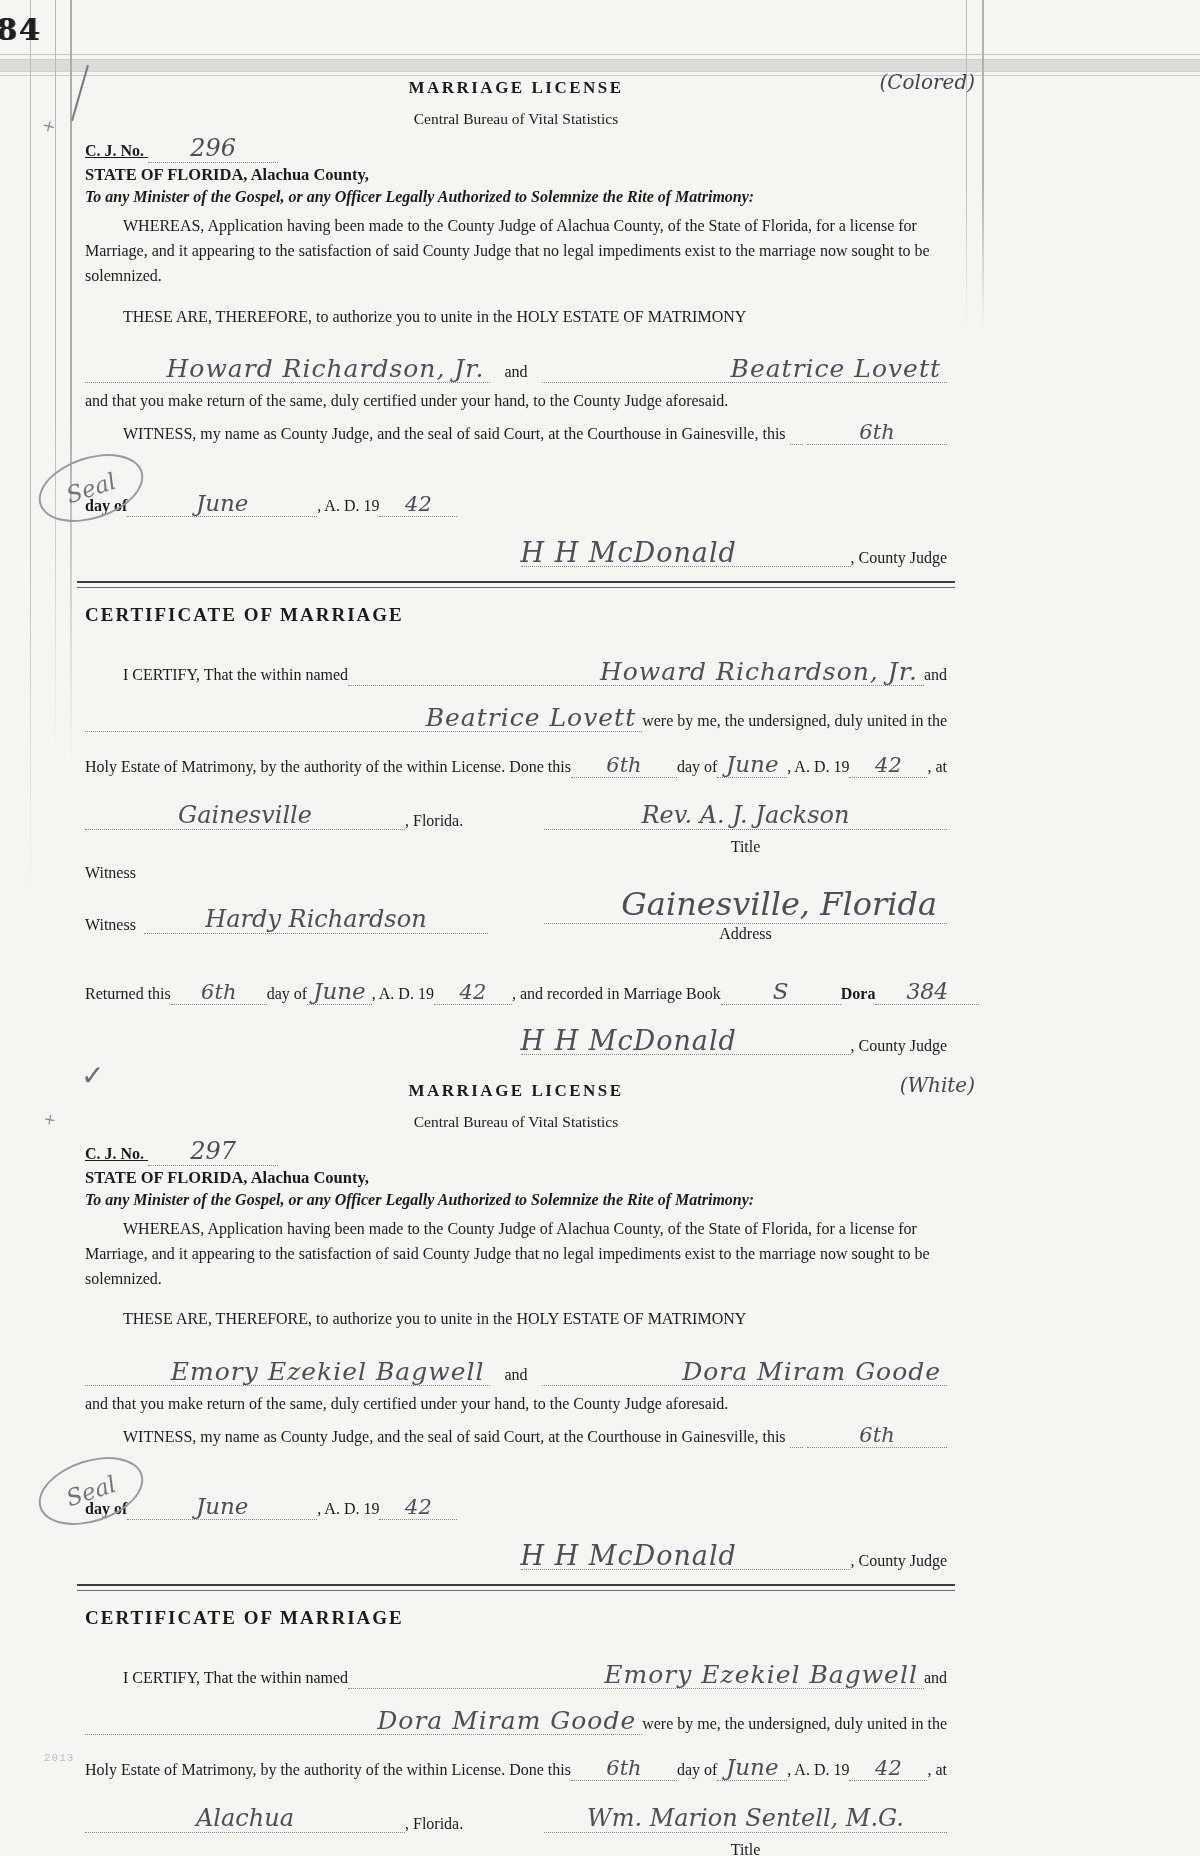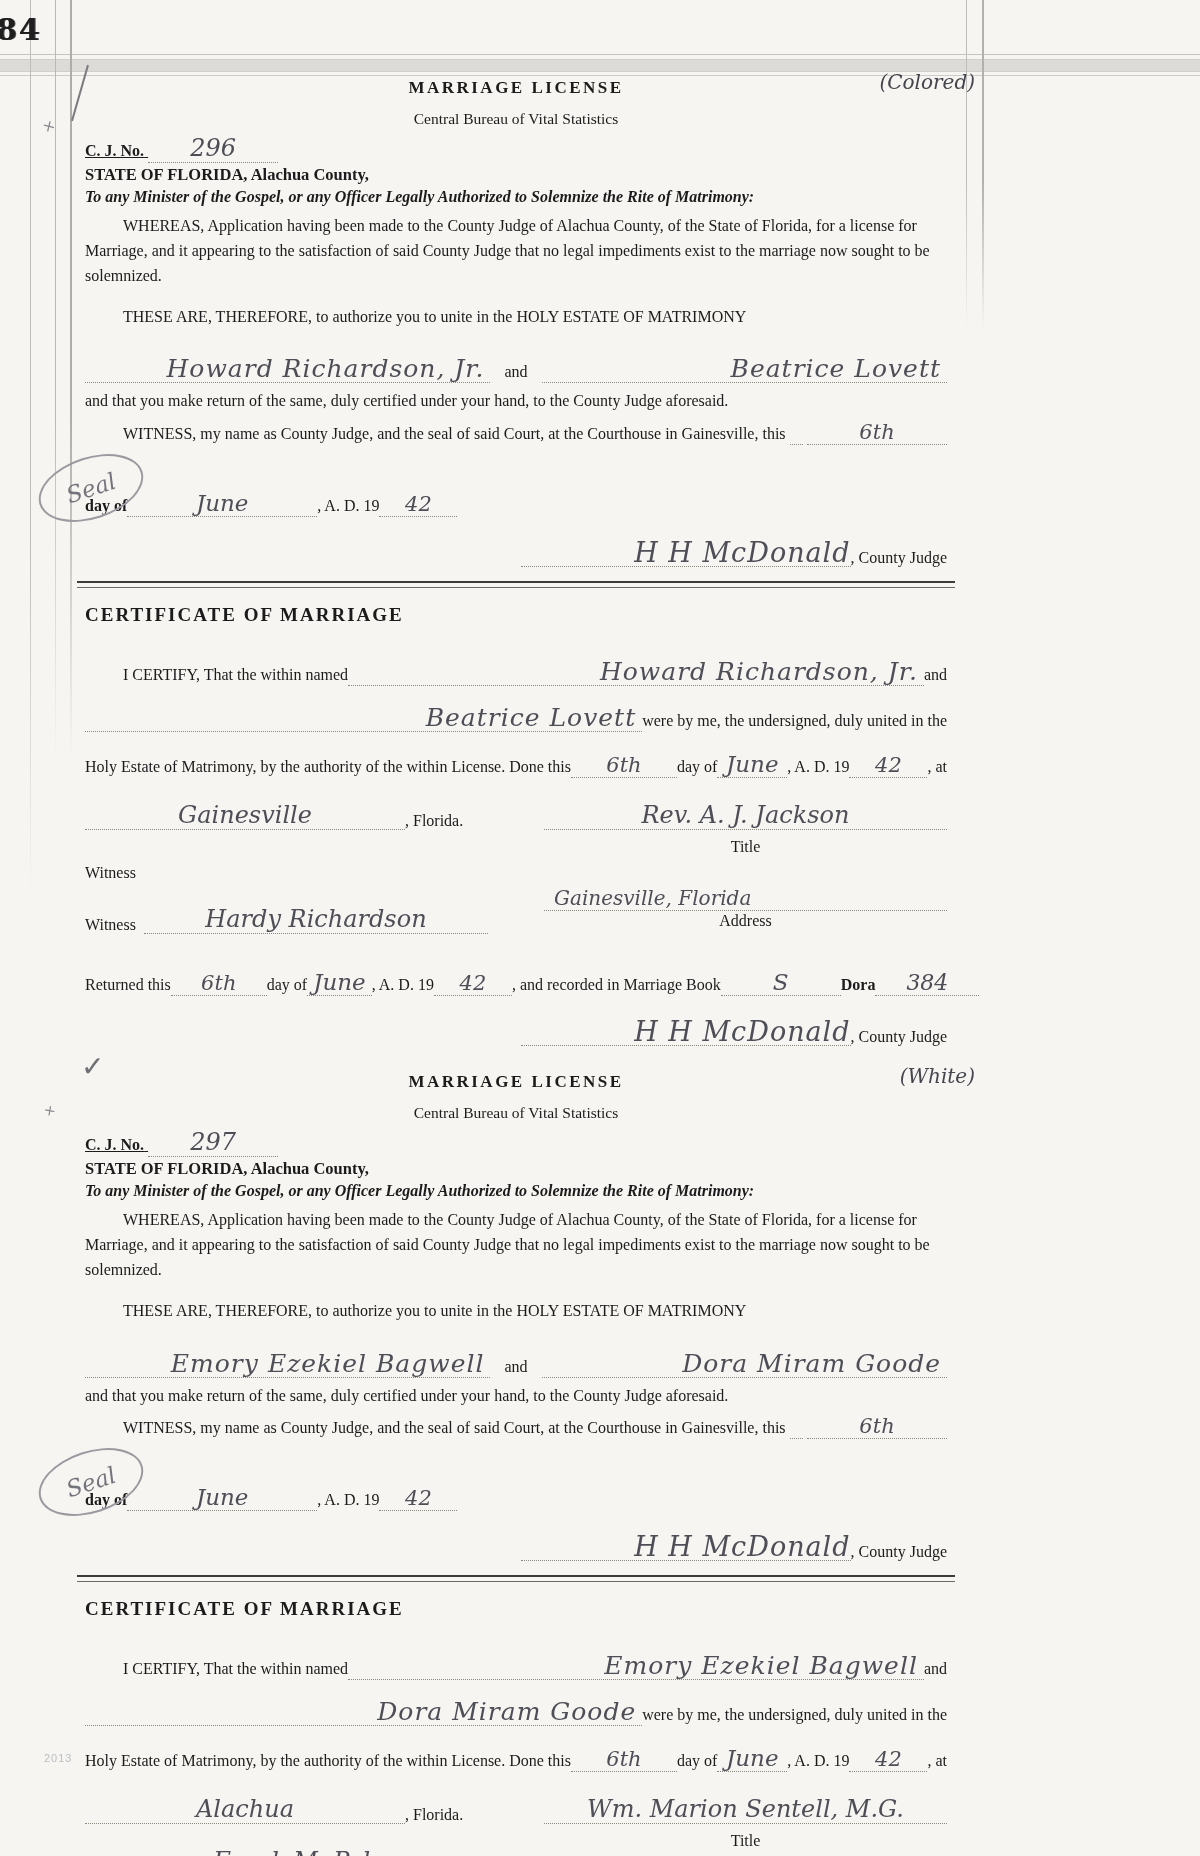--- a/index.html
+++ b/index.html
@@ -10,21 +10,21 @@
   .hband2{position:absolute;top:59px;left:0;right:0;height:11px;background:#dcdbd7;border-top:1px solid #cfcfcb;border-bottom:1px solid #cfcfcb;}
   .hband3{position:absolute;top:75px;left:0;right:0;height:1px;background:#ccccc8;}
   .vline{position:absolute;top:0;}
   .vl1{left:30px;width:1px;height:900px;background:linear-gradient(#bdbdb9 60%,rgba(189,189,185,0));}
   .vl2{left:55px;width:1px;height:760px;background:linear-gradient(#b9b9b5 55%,rgba(185,185,181,0));}
   .vl3{left:70px;width:2px;height:760px;background:linear-gradient(#adadab 55%,rgba(173,173,171,0));}
   .vr1{left:966px;width:1px;height:330px;background:linear-gradient(#bdbdb9 55%,rgba(189,189,185,0));}
   .vr2{left:982px;width:2px;height:330px;background:linear-gradient(#b1b1ad 55%,rgba(177,177,173,0));}
   .corner-num{position:absolute;top:12px;left:-4px;font-family:"DejaVu Serif",serif;font-weight:bold;
               font-size:30px;color:#1f1f1f;letter-spacing:2px;text-shadow:1px 0 0 #555;}
-  .watermark{position:absolute;left:44px;top:1752px;font-family:Liberation Sans, sans-serif;
+  .watermark{position:absolute;left:44px;top:1752px;font-family:Liberation Mono, monospace;
              font-size:11px;color:#a6abb2;opacity:.75;letter-spacing:1px;}
   
   .content{position:absolute;left:85px;top:78px;width:862px;}
   section.record{position:relative;}
   .record2{margin-top:26px;}
   h2.lic-title{margin:0 0 12px;text-align:center;font-size:17px;letter-spacing:2.5px;font-weight:bold;}
   .subtitle{text-align:center;font-size:15.5px;margin-bottom:8px;}
   .cj-row{margin-bottom:2px;font-weight:bold;font-size:16px;text-decoration:underline;}
   .state{font-weight:bold;font-size:16.5px;margin-bottom:3px;}
   .salutation{font-style:italic;font-weight:bold;font-size:16px;margin-bottom:8px;}
@@ -45,34 +45,34 @@
   .witness-row .lead{text-indent:38px;}
   .fill-line{flex:1;border-bottom:1.6px dotted #8a877e;margin:0 4px;}
   .day-entry{font-size:21px;min-width:120px;}
   .dayof-row{position:relative;height:56px;margin-top:16px;}
   .month-entry{font-size:23px;min-width:170px;}
   .year-entry{font-size:21px;min-width:58px;}
   .seal-mark{position:absolute;left:-48px;top:-4px;width:104px;height:58px;border:2px solid #9a9aa0;
              border-radius:50%;transform:rotate(-18deg);color:#74747c;font-size:23px;
              display:flex;align-items:center;justify-content:center;background:transparent;}
   .sig-row{display:flex;justify-content:flex-end;align-items:flex-end;height:48px;margin-top:2px;}
-  .sigline{display:inline-block;width:330px;text-align:right;border-bottom:1.6px dotted #8a877e;
+  .sigline{display:inline-block;width:330px;text-align:left;border-bottom:1.6px dotted #8a877e;
            font-size:27px;letter-spacing:1px;padding-bottom:0;line-height:1;}
   .double-rule{margin:14px -8px 16px;height:4px;border-top:2px solid #3c3c3c;border-bottom:1px solid #6a6a6a;}
   h3.cert-title{margin:0 0 16px;font-size:19px;letter-spacing:2px;font-weight:bold;}
   .certify-row,.bride-row,.holy-row{height:44px;margin-bottom:2px;}
   .certify-row .lead{text-indent:38px;}
   .cert-grid{display:grid;grid-template-columns:1fr 1fr;column-gap:56px;row-gap:6px;margin-top:6px;}
   .cell{display:flex;align-items:flex-end;}
   .place-entry{font-size:24px;min-width:300px;}
   .off-entry{flex:1;font-size:24px;}
   .wname{flex:1;font-size:24px;margin-left:8px;}
   .title-cell{justify-content:center;font-size:16px;align-items:flex-start;padding-top:2px;}
   .addr-cell{flex-direction:column;align-items:stretch;}
-  .oaddr{font-size:20px;text-align:left;}
+  .oaddr{font-size:32px;text-align:right;}
   .under-label{text-align:center;font-size:16px;margin-top:1px;}
   .wit-cell{height:46px;}
   .returned-row{margin-top:16px;height:46px;}
   .rd-entry{font-size:21px;min-width:76px;}
   .book-entry{font-size:23px;min-width:100px;}
   .pg-entry{font-size:22px;min-width:84px;}
   .month-fill{flex:0 0 170px;font-size:23px;border-bottom:1.6px dotted #8a877e;text-align:center;line-height:1;}
   
   .pen-slash{position:absolute;left:-6px;top:-14px;width:2px;height:58px;background:#7c7c80;transform:rotate(16deg);}
   .pen-plus{position:absolute;left:-46px;top:34px;font-size:20px;color:#8a8a90;transform:rotate(14deg);}

